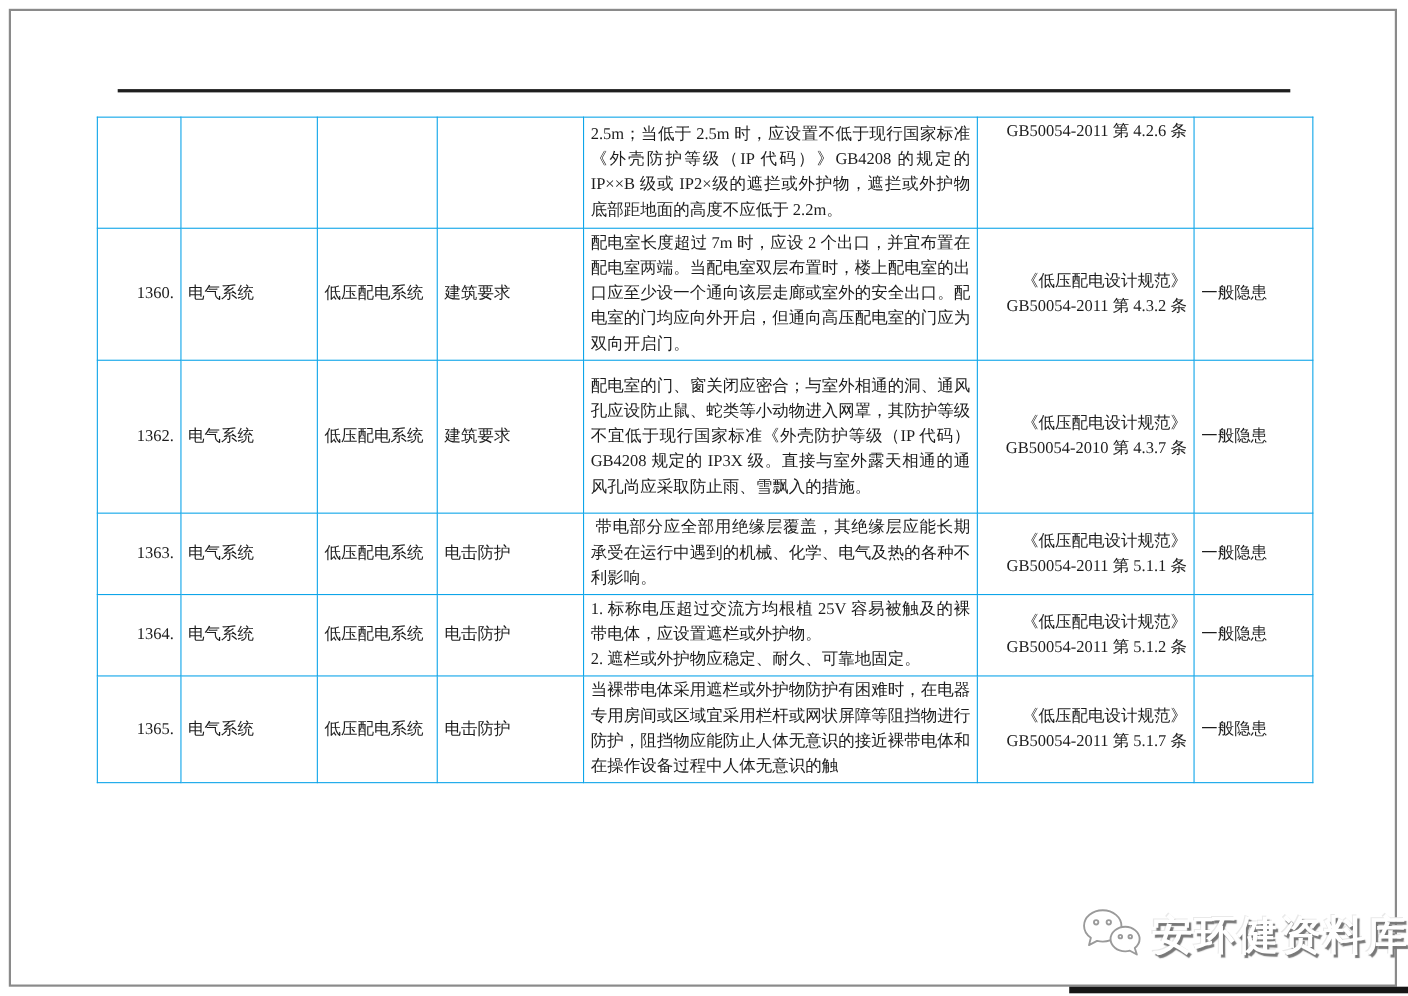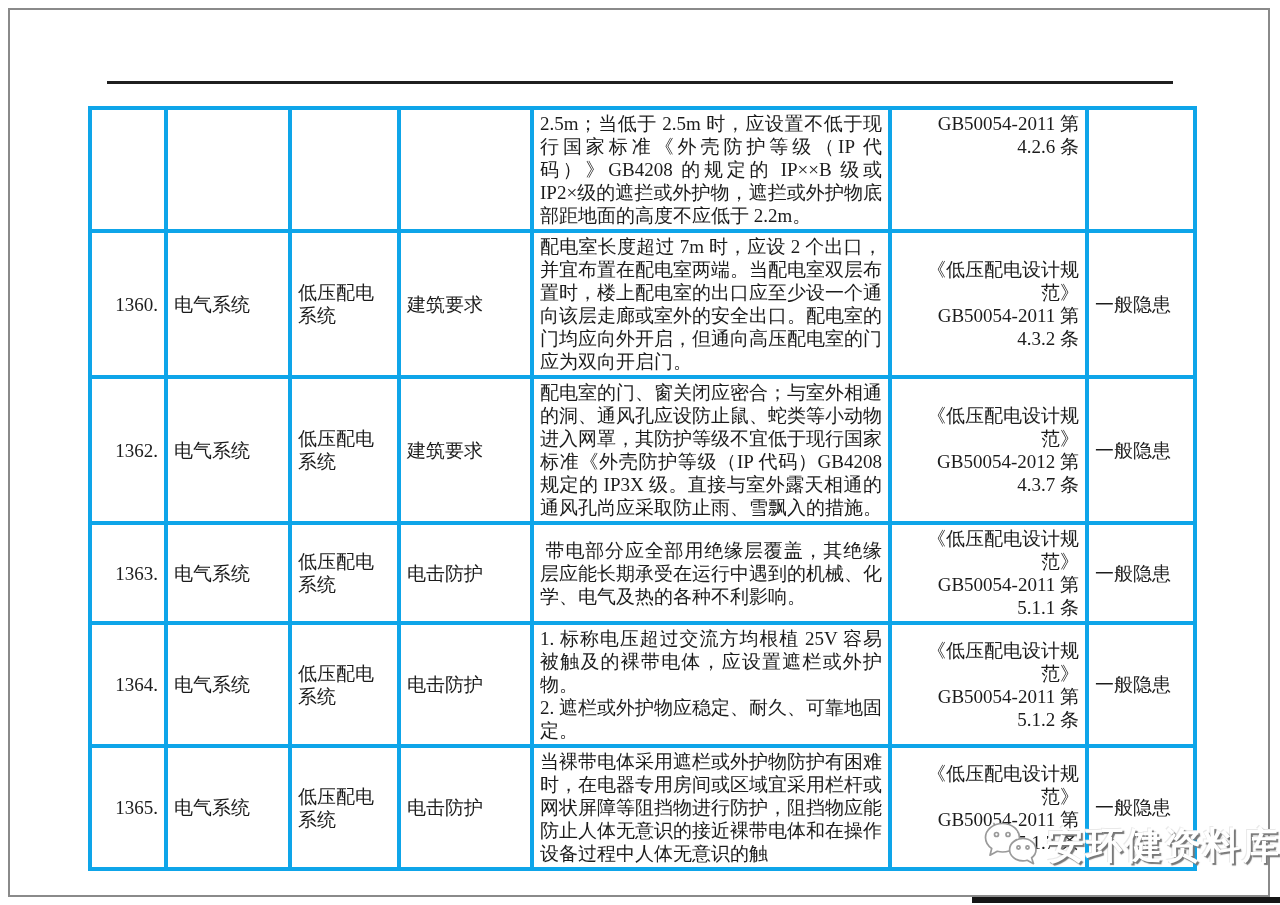--- a/index.html
+++ b/index.html
@@ -12,36 +12,36 @@
     border:2px solid #8a8a8a;background:transparent;
   }
   .top-rule{
     position:absolute;left:107px;top:81px;width:1066px;height:3px;background:#1f1f1f;
   }
   table.reg{
     position:absolute;left:88px;top:106px;width:1105px;
     border-collapse:collapse;table-layout:fixed;
   }
   table.reg td{
-    border:4px solid #0ea5e9;vertical-align:middle;
-    font-size:19px;line-height:23px;padding:2px 6px;overflow:hidden;
+    border:1px solid #0ea5e9;vertical-align:middle;
+    font-size:15px;line-height:23px;padding:2px 6px;overflow:hidden;
   }
   td.no{padding-left:10px;text-align:right}
   td.sys,td.subsys,td.cat{padding-left:8px;text-align:left}
   td.desc{
     white-space:pre-wrap;text-align:justify;vertical-align:top;
     line-height:23.5px;padding:3px 6px 2px 7px;
   }
   td.ref{text-align:right;line-height:24px;padding:2px 3px}
   td.ref.vtop{vertical-align:top}
   td.haz{text-align:left}
   .ref-title:empty{display:none}
   .wm{
     position:absolute;left:982px;top:816px;height:60px;
-    display:flex;align-items:center;gap:9px;
+    display:flex;align-items:flex-end;gap:9px;
   }
   .wm-text{
     font-family:"Liberation Sans","DejaVu Sans",sans-serif;font-weight:bold;
     font-size:37px;letter-spacing:2px;color:#ffffff;
     text-shadow:2px 2px 1px #787878,-1px -1px 0 #e9e9e9;
     white-space:nowrap;
   }
   .bottom-line{
     position:absolute;left:972px;top:897px;width:308px;height:6px;background:#161616;
   }
@@ -87,21 +87,21 @@
       <td class="haz">一般隐患</td>
     </tr>
     <tr style="height:139px">
       <td class="no">1362.</td>
       <td class="sys">电气系统</td>
       <td class="subsys">低压配电系统</td>
       <td class="cat">建筑要求</td>
       <td class="desc">配电室的门、窗关闭应密合；与室外相通的洞、通风孔应设防止鼠、蛇类等小动物进入网罩，其防护等级不宜低于现行国家标准《外壳防护等级（IP 代码）GB4208 规定的 IP3X 级。直接与室外露天相通的通风孔尚应采取防止雨、雪飘入的措施。</td>
       <td class="ref">
           <div class="ref-title">《低压配电设计规范》</div>
-          <div class="ref-clause">GB50054-2012 第 4.3.7 条</div>
+          <div class="ref-clause">GB50054-2010 第 4.3.7 条</div>
         </td>
       <td class="haz">一般隐患</td>
     </tr>
     <tr style="height:73px">
       <td class="no">1363.</td>
       <td class="sys">电气系统</td>
       <td class="subsys">低压配电系统</td>
       <td class="cat">电击防护</td>
       <td class="desc"> 带电部分应全部用绝缘层覆盖，其绝缘层应能长期承受在运行中遇到的机械、化学、电气及热的各种不利影响。</td>
       <td class="ref">

